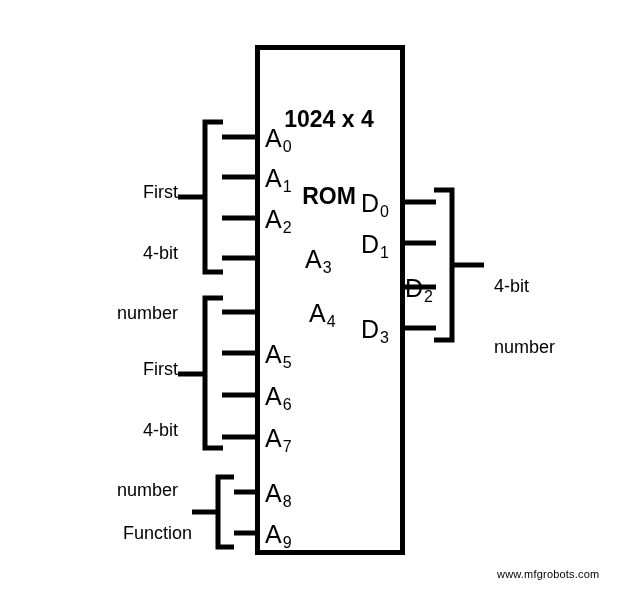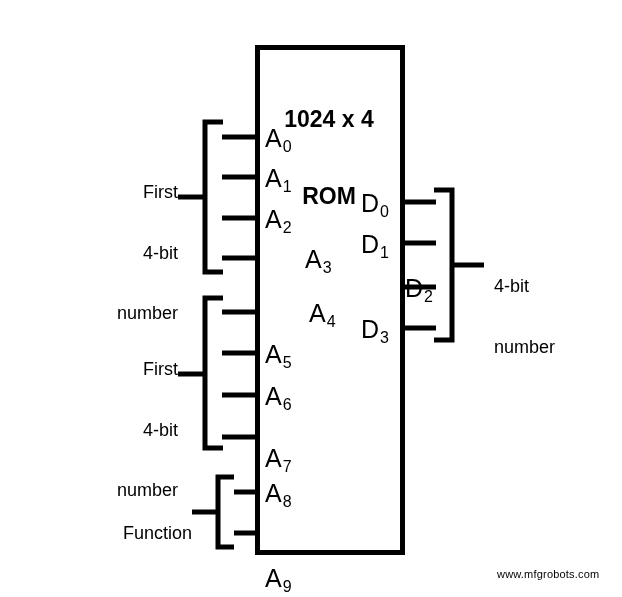--- a/index.html
+++ b/index.html
@@ -121,24 +121,24 @@
   </div>
 
   <div class="txt pin-label" style="left:265px; top:124px;text-align:right;"><span>A</span><sub>0</sub></div>
   <div class="txt pin-label" style="left:265px; top:164px;"><span>A</span><sub>1</sub></div>
   <div class="txt pin-label" style="left:265px; top:205px;"><span>A</span><sub>2</sub></div>
   <div class="txt pin-label" style="left:265px; top:245px;margin-left:40px;"><span>A</span><sub>3</sub></div>
 
   <div class="txt pin-label" style="left:265px; top:299px;margin-left:44px;"><span>A</span><sub>4</sub></div>
   <div class="txt pin-label" style="left:265px; top:340px;"><span>A</span><sub>5</sub></div>
   <div class="txt pin-label" style="left:265px; top:382px;"><span>A</span><sub>6</sub></div>
-  <div class="txt pin-label" style="left:265px; top:444px;text-align:right;"><span>A</span><sub>7</sub></div>
+  <div class="txt pin-label" style="left:265px; top:424px;text-align:right;"><span>A</span><sub>7</sub></div>
 
   <div class="txt pin-label" style="left:265px; top:479px;"><span>A</span><sub>8</sub></div>
-  <div class="txt pin-label" style="left:265px; top:520px;margin-top:44px;"><span>A</span><sub>9</sub></div>
+  <div class="txt pin-label" style="left:265px; top:520px;"><span>A</span><sub>9</sub></div>
 
   <div class="txt pin-label" style="left:361px; top:189px;"><span>D</span><sub>0</sub></div>
   <div class="txt pin-label" style="left:361px; top:230px;"><span>D</span><sub>1</sub></div>
   <div class="txt pin-label" style="left:361px; top:274px;margin-left:44px;"><span>D</span><sub>2</sub></div>
   <div class="txt pin-label" style="left:361px; top:315px;"><span>D</span><sub>3</sub></div>
 
   <div class="txt group-label ta-right" style="left:60px; top:142px; width:118px;">
     <div>First</div>
     <div>4-bit</div>
     <div>number</div>

